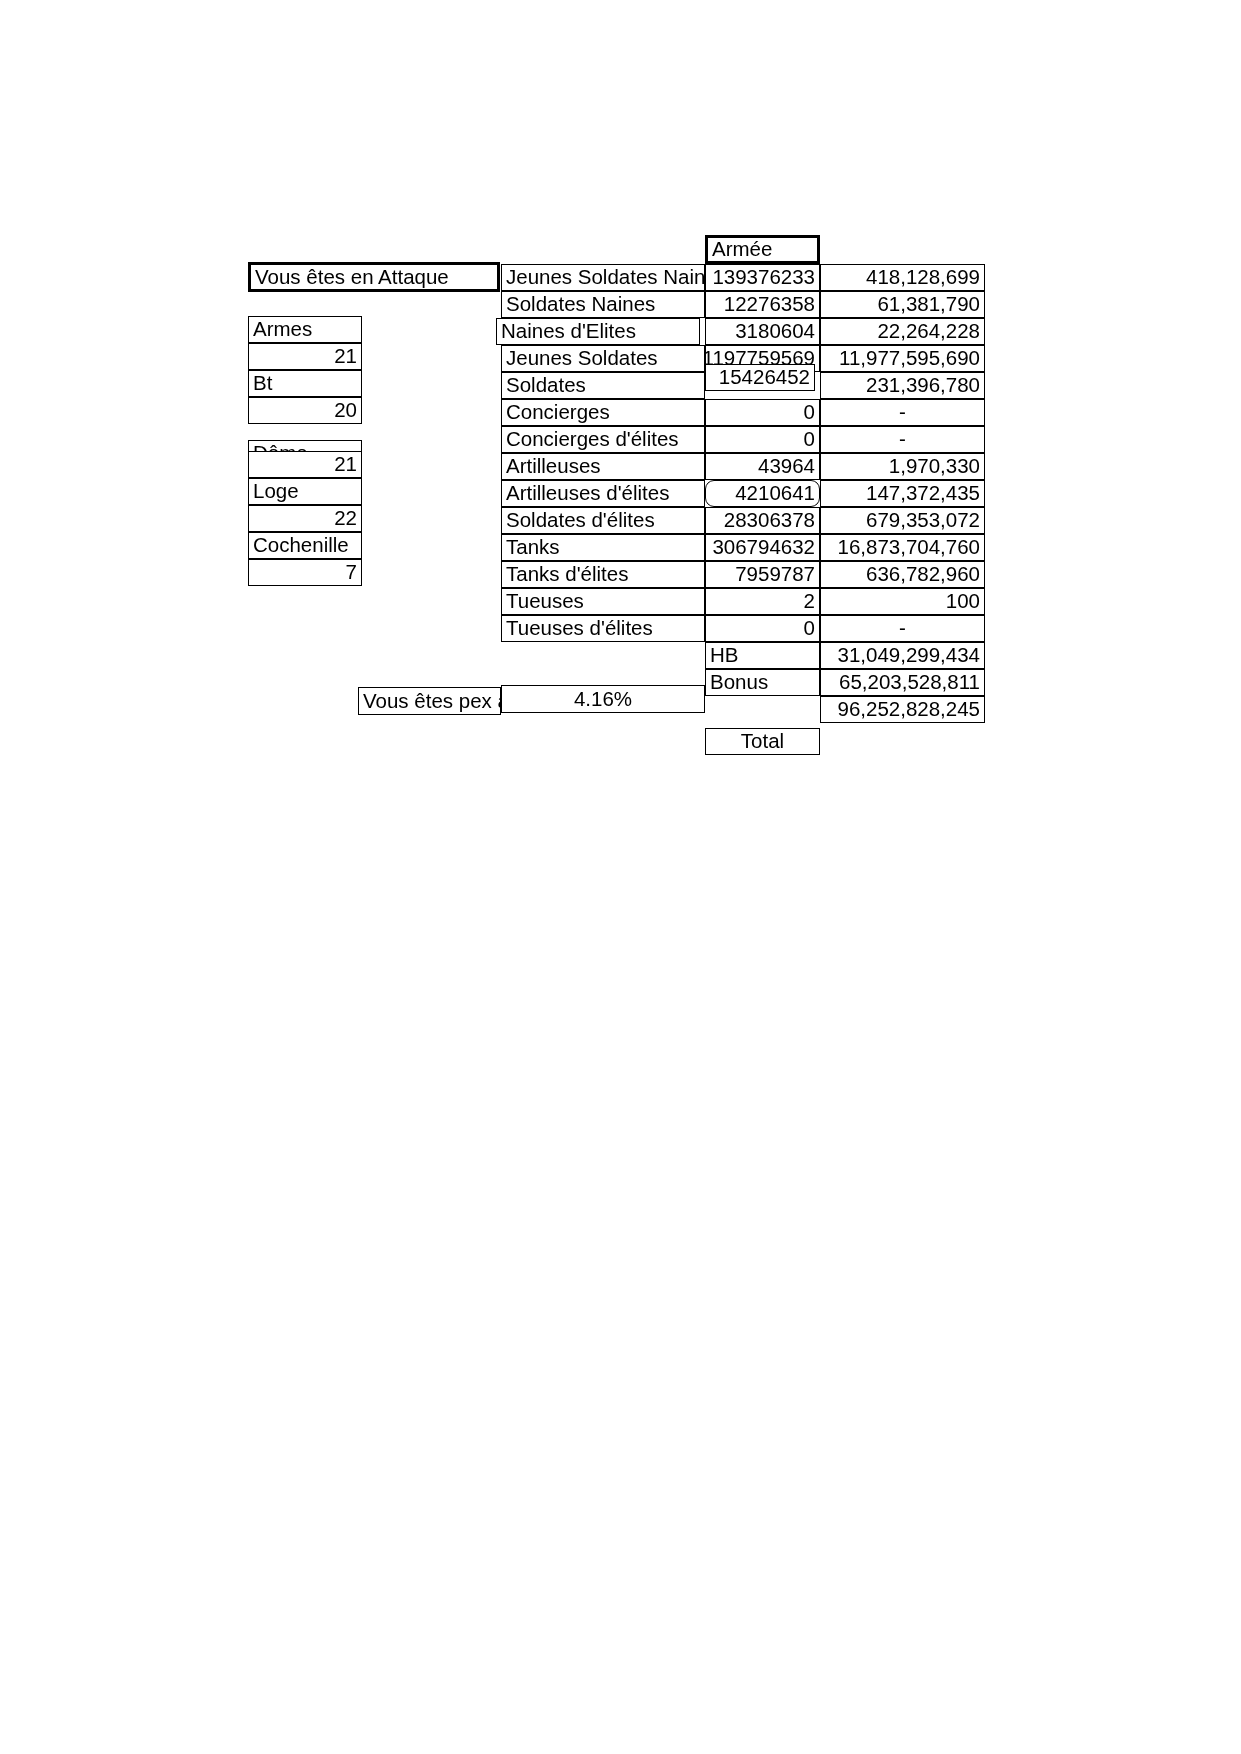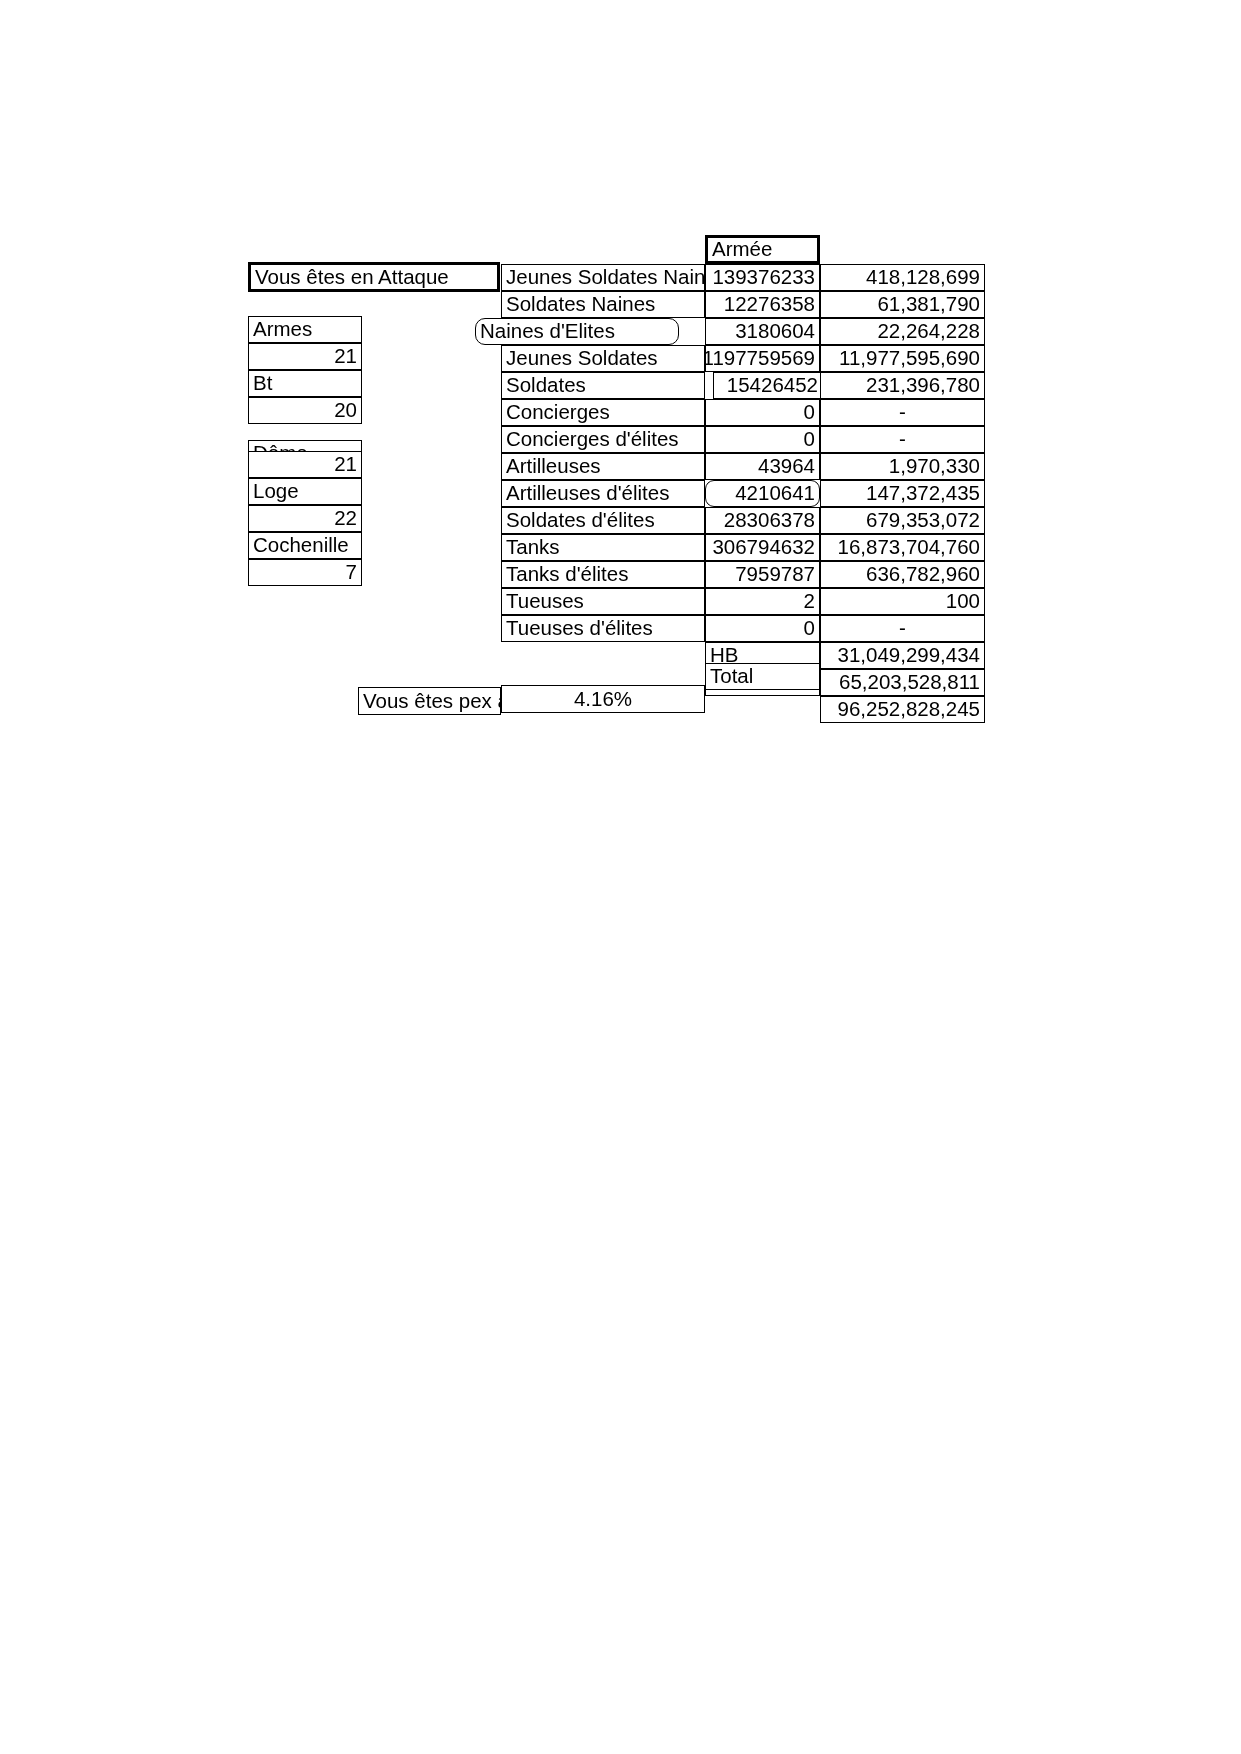--- a/index.html
+++ b/index.html
@@ -107,21 +107,21 @@
   <div class="cell left" style="left:501px; top:291px; width:204px; height:27px;">
     <span>Soldates Naines</span>
     </div>
   <div class="cell right" style="left:705px; top:291px; width:115px; height:27px;">
     <span>12276358</span>
     </div>
   <div class="cell right" style="left:820px; top:291px; width:165px; height:27px;">
     <span>61,381,790</span>
     </div>
 
-  <div class="cell left" style="left:475px; top:318px; width:204px; height:27px;border-radius:10px;">
+  <div class="cell left" style="left:496px; top:318px; width:204px; height:27px;">
     <span>Naines d'Elites</span>
     </div>
   <div class="cell right" style="left:705px; top:318px; width:115px; height:27px;">
     <span>3180604</span>
     </div>
   <div class="cell right" style="left:820px; top:318px; width:165px; height:27px;">
     <span>22,264,228</span>
     </div>
 
   <div class="cell left" style="left:501px; top:345px; width:204px; height:27px;">
@@ -130,21 +130,21 @@
   <div class="cell right" style="left:705px; top:345px; width:115px; height:27px;">
     <span>1197759569</span>
     </div>
   <div class="cell right" style="left:820px; top:345px; width:165px; height:27px;">
     <span>11,977,595,690</span>
     </div>
 
   <div class="cell left" style="left:501px; top:372px; width:204px; height:27px;">
     <span>Soldates</span>
     </div>
-  <div class="cell right" style="left:705px; top:372px; width:110px; height:27px;margin-left:8px;">
+  <div class="cell right" style="left:705px; top:364px; width:110px; height:27px;">
     <span>15426452</span>
     </div>
   <div class="cell right" style="left:820px; top:372px; width:165px; height:27px;padding-left:30px;">
     <span>231,396,780</span>
     </div>
 
   <div class="cell left" style="left:501px; top:399px; width:204px; height:27px;">
     <span>Concierges</span>
     </div>
   <div class="cell right" style="left:705px; top:399px; width:115px; height:27px;">
@@ -241,21 +241,21 @@
     <span>31,049,299,434</span>
     </div>
 
   <div class="cell left" style="left:705px; top:669px; width:115px; height:27px;">
     <span>Bonus</span>
     </div>
   <div class="cell right" style="left:820px; top:669px; width:165px; height:27px;">
     <span>65,203,528,811</span>
     </div>
 
-  <div class="cell left" style="left:705px; top:663px; width:115px; height:27px;">
+  <div class="cell left" style="left:705px; top:728px; width:115px; height:27px;justify-content:center;">
     <span>Total</span>
     </div>
   <div class="cell right" style="left:820px; top:696px; width:165px; height:27px;padding-left:48px;">
     <span>96,252,828,245</span>
     </div>
 
   <div class="cell left" style="left:358px; top:687px; width:143px; height:28px;">
     <span>Vous êtes pex à</span>
     </div>
   <div class="cell center" style="left:501px; top:685px; width:204px; height:28px;align-items:center;">

